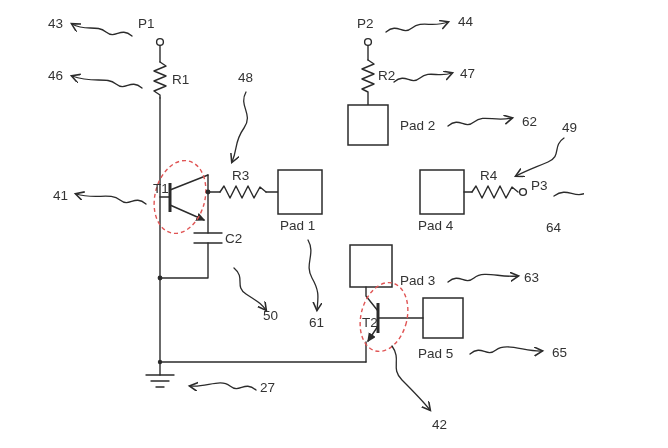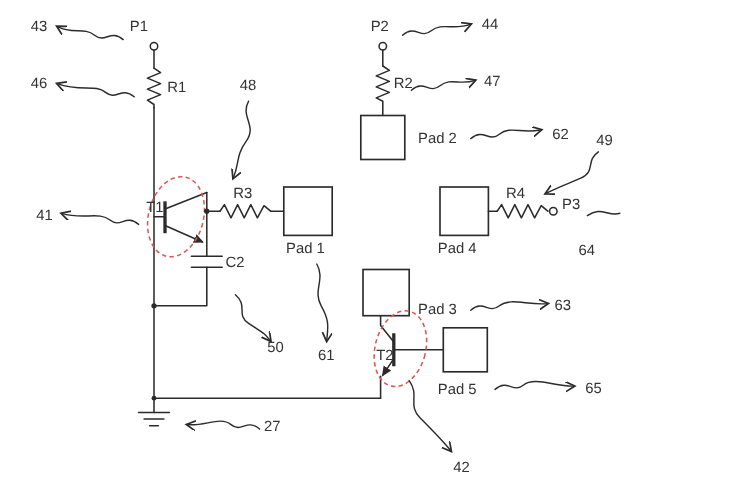--- a/index.html
+++ b/index.html
@@ -2,20 +2,21 @@
 <html><head>
 <meta charset="utf-8">
 <style>
   html,body{margin:0;padding:0;background:#ffffff;}
   .stage{
     position:relative;
     width:564px;height:448px;
     background:#ffffff;
     font-family:"Liberation Sans", sans-serif;
     overflow:hidden;
+    padding-left:20px;
   }
   svg text{
     font-family:"Liberation Sans", sans-serif;
     font-size:13.5px;
     fill:#333333;
   }
   .wire{stroke:#2b2b2b;stroke-width:1.4;fill:none;stroke-linecap:round;stroke-linejoin:round;}
   .bar{stroke:#2b2b2b;stroke-width:3;fill:none;stroke-linecap:butt;}
   .pad{fill:#ffffff;stroke:#2b2b2b;stroke-width:1.5;}
   .term{fill:#ffffff;stroke:#2b2b2b;stroke-width:1.4;}

